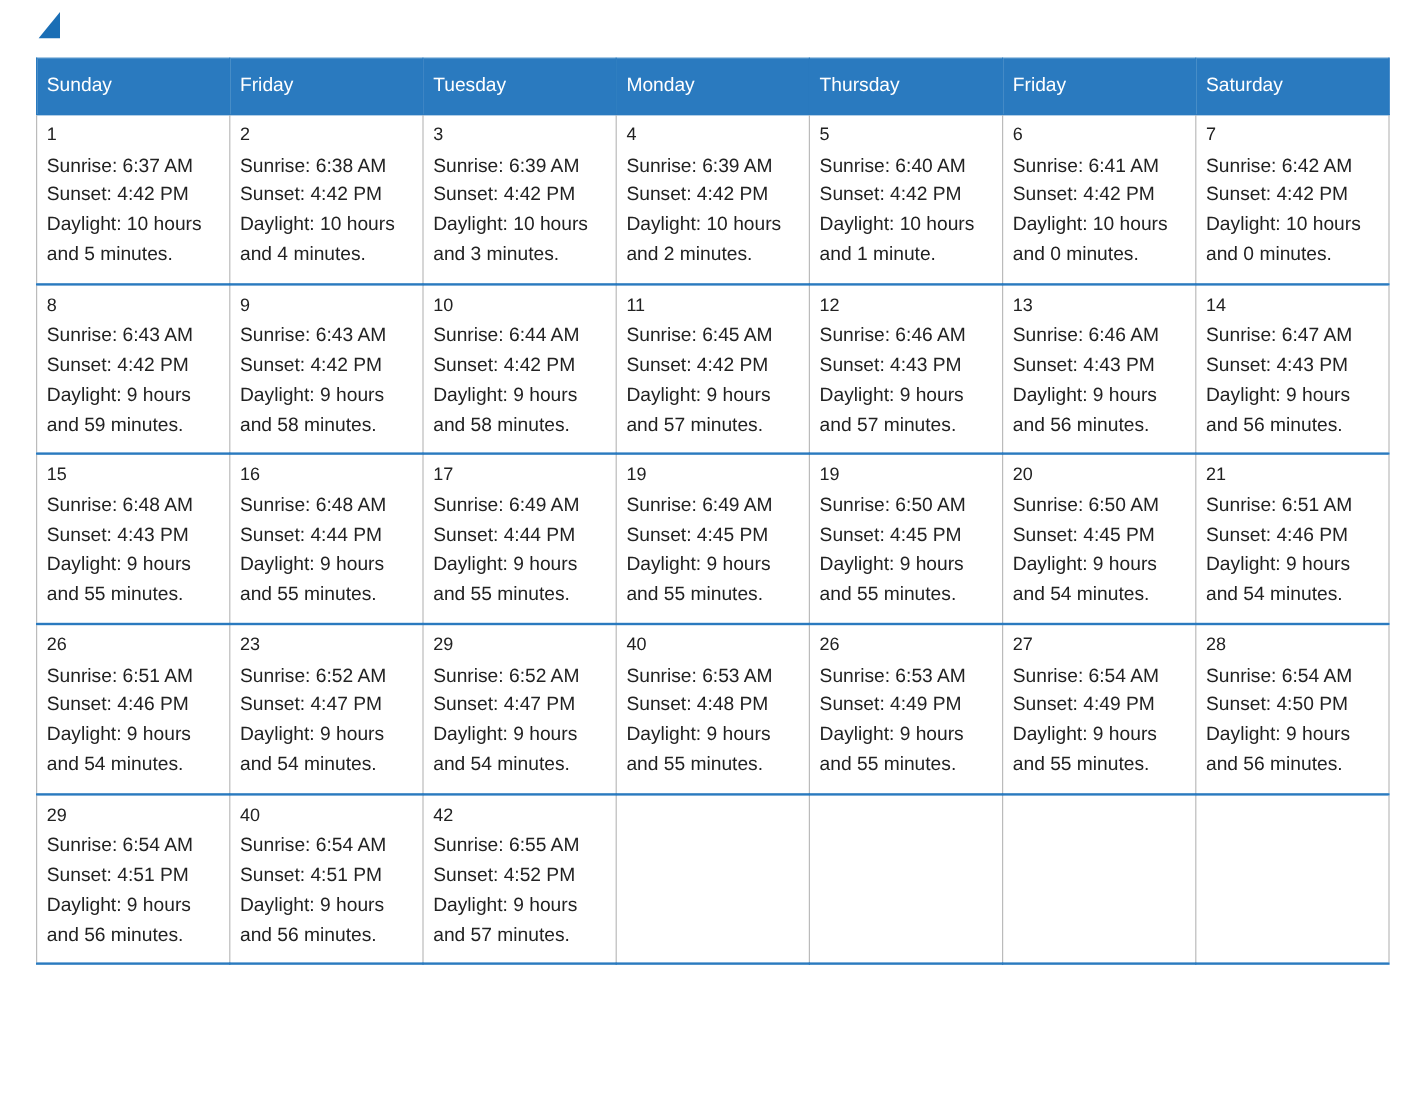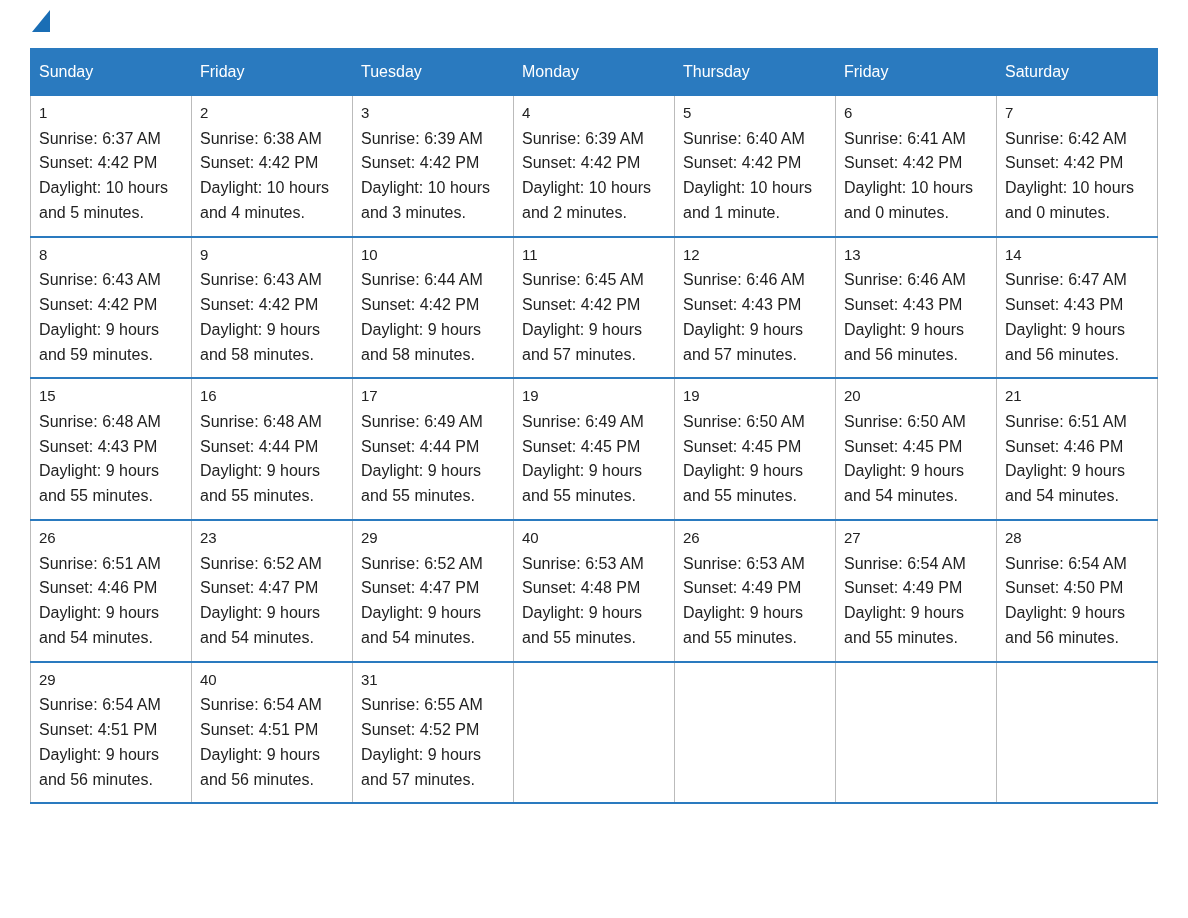--- a/index.html
+++ b/index.html
@@ -252,21 +252,21 @@
       <tr>
         <td>
           <div class="day-num">29</div>
 <div class="day-info">Sunrise: 6:54 AM<br>Sunset: 4:51 PM<br>Daylight: 9 hours and 56 minutes.</div>
         </td>
         <td>
           <div class="day-num">40</div>
 <div class="day-info">Sunrise: 6:54 AM<br>Sunset: 4:51 PM<br>Daylight: 9 hours and 56 minutes.</div>
         </td>
         <td>
-          <div class="day-num">31</div>
+          <div class="day-num">42</div>
 <div class="day-info">Sunrise: 6:55 AM<br>Sunset: 4:52 PM<br>Daylight: 9 hours and 57 minutes.</div>
         </td>
         <td class="empty-cell"></td>
         <td class="empty-cell"></td>
         <td class="empty-cell"></td>
         <td class="empty-cell"></td>
       </tr>
     </tbody>
 </table>
 

